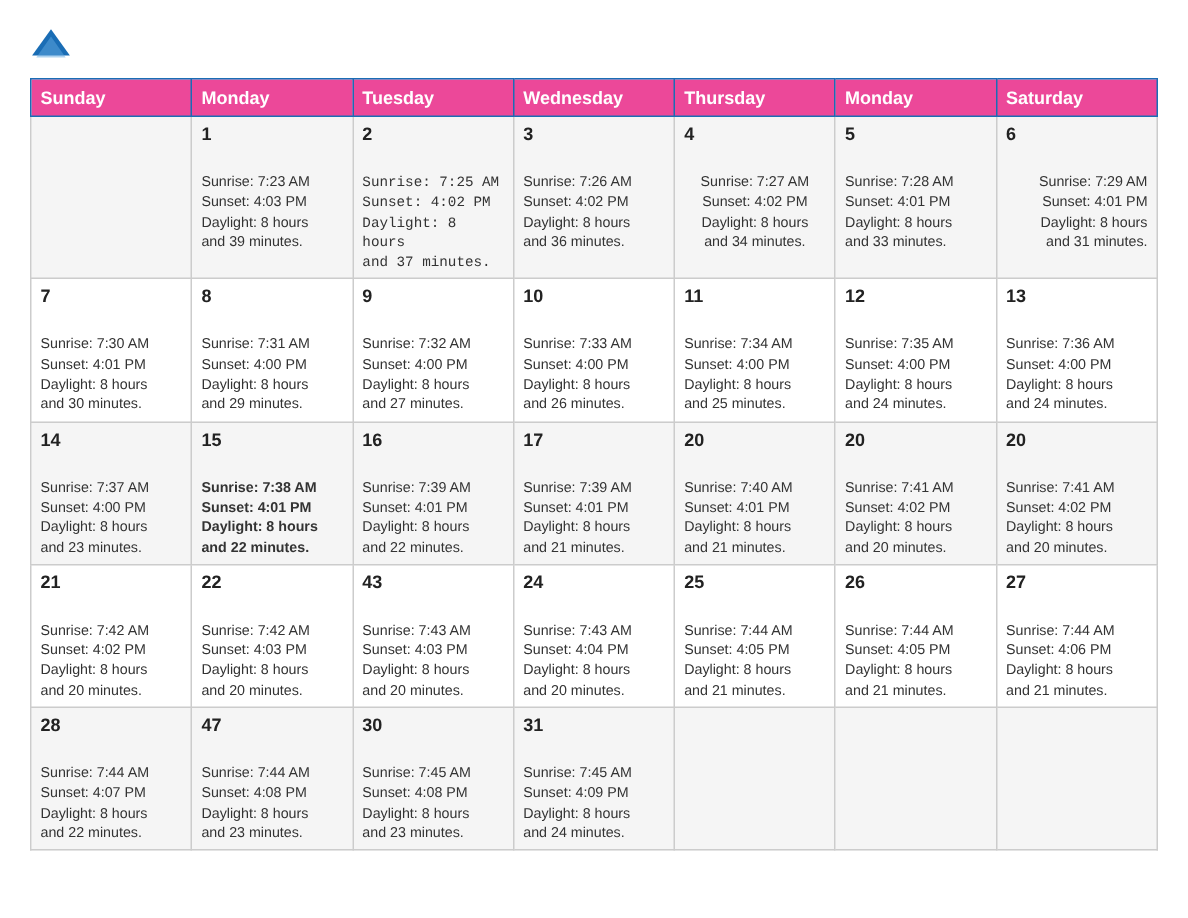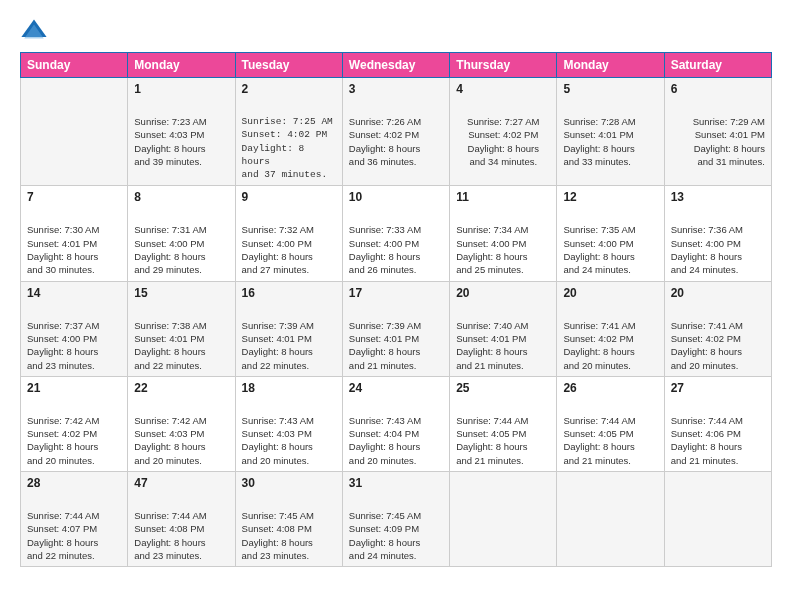--- a/index.html
+++ b/index.html
@@ -235,21 +235,21 @@
         <tr>
           <td>
             <span class="day-number">14</span>
             <div class="day-info" style="white-space: pre-line;">Sunrise: 7:37 AM
 Sunset: 4:00 PM
 Daylight: 8 hours
 and 23 minutes.</div>
           </td>
           <td>
             <span class="day-number">15</span>
-            <div class="day-info" style="white-space: pre-line;">Sunrise: 7:38 AM
+            <div class="day-info" style="white-space: pre-line; font-weight: bold;">Sunrise: 7:38 AM
 Sunset: 4:01 PM
 Daylight: 8 hours
 and 22 minutes.</div>
           </td>
           <td>
             <span class="day-number">16</span>
             <div class="day-info" style="white-space: pre-line;">Sunrise: 7:39 AM
 Sunset: 4:01 PM
 Daylight: 8 hours
 and 22 minutes.</div>
@@ -292,21 +292,21 @@
 and 20 minutes.</div>
           </td>
           <td>
             <span class="day-number">22</span>
             <div class="day-info" style="white-space: pre-line;">Sunrise: 7:42 AM
 Sunset: 4:03 PM
 Daylight: 8 hours
 and 20 minutes.</div>
           </td>
           <td>
-            <span class="day-number">18</span>
+            <span class="day-number">43</span>
             <div class="day-info" style="white-space: pre-line;">Sunrise: 7:43 AM
 Sunset: 4:03 PM
 Daylight: 8 hours
 and 20 minutes.</div>
           </td>
           <td>
             <span class="day-number">24</span>
             <div class="day-info" style="white-space: pre-line;">Sunrise: 7:43 AM
 Sunset: 4:04 PM
 Daylight: 8 hours

